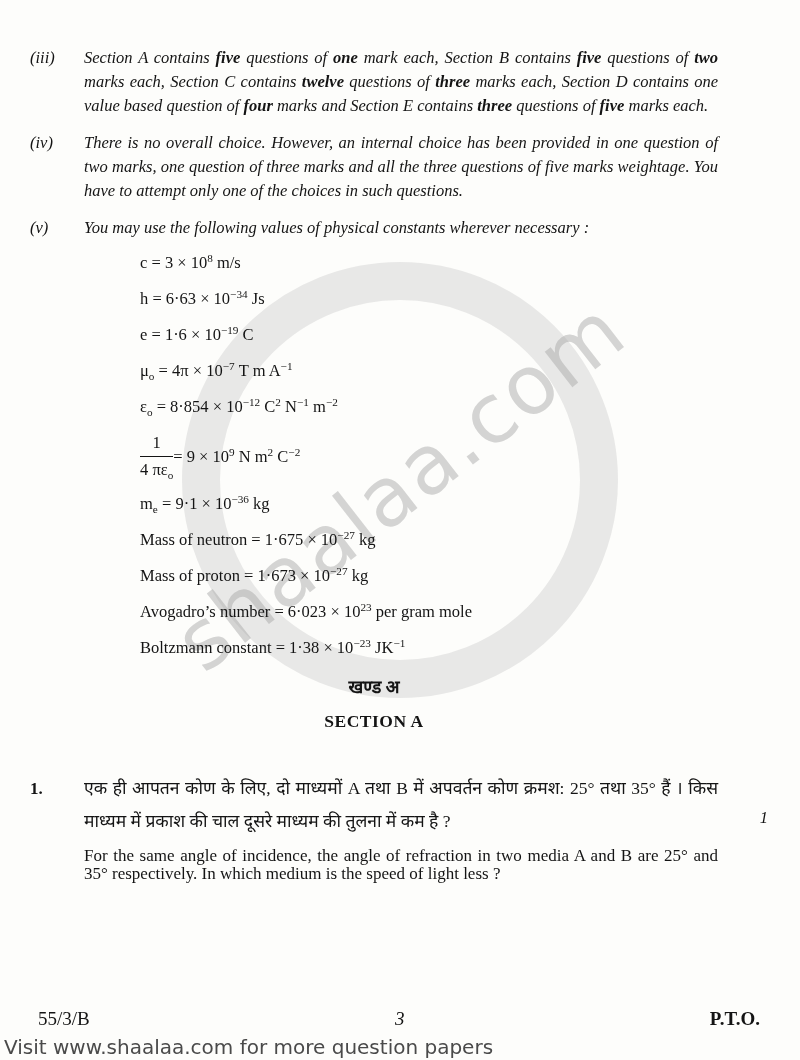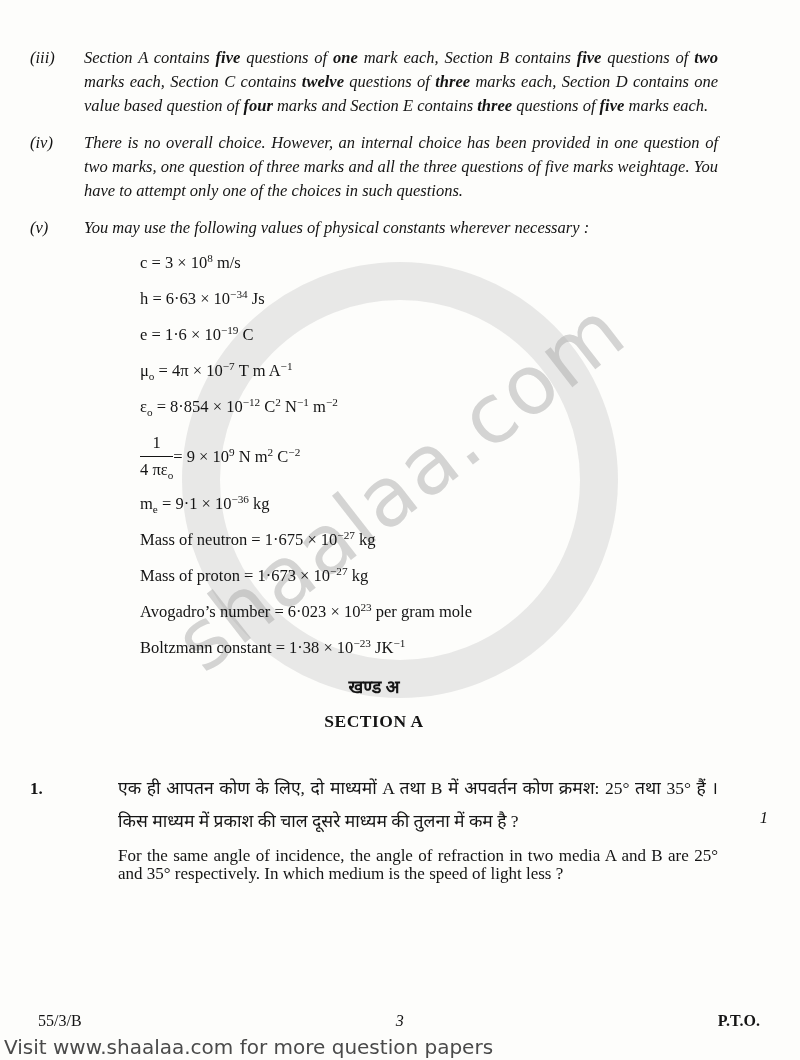--- a/index.html
+++ b/index.html
@@ -59,30 +59,30 @@
   .fraction { display: inline-block; text-align: center; vertical-align: middle; }
   .frac-num { display: block; border-bottom: 1.5px solid #141414; padding: 0 8px 3px; }
   .frac-den { display: block; padding-top: 3px; }
 
   .section-headings { text-align: center; margin-top: 8px; }
   .heading-hindi { font-weight: 700; font-size: 18px; }
   .heading-english { font-weight: 700; font-size: 17.5px; margin-top: 13px; letter-spacing: 0.5px; }
 
   .question { display: flex; margin-top: 40px; }
   .q-num { flex: 0 0 54px; font-weight: 700; font-size: 17px; line-height: 33px; }
-  .q-body { flex: 1; position: relative; margin-left: 34px; }
+  .q-body { flex: 1; position: relative; }
   .q-hindi { font-size: 17.5px; line-height: 33px; text-align: justify; position: relative; }
   .q-marks { position: absolute; right: -50px; bottom: 4px; font-style: italic; font-size: 16.5px; }
   .q-english { margin-top: 9px; font-size: 17px; line-height: 18px; text-align: justify; }
 
   .footer {
     position: absolute;
     left: 38px; right: 40px; bottom: 30px;
     display: flex; justify-content: space-between; align-items: flex-start;
-    font-size: 16px;
+    font-size: 19px;
     z-index: 1;
   }
   .footer-pto { font-weight: 700; }
   .footer-page { font-style: italic; }
 
   .shaalaa-line {
     position: absolute;
     left: 4px; bottom: 1px;
     font-family: "DejaVu Sans", "Liberation Sans", sans-serif;
     font-size: 20px;

